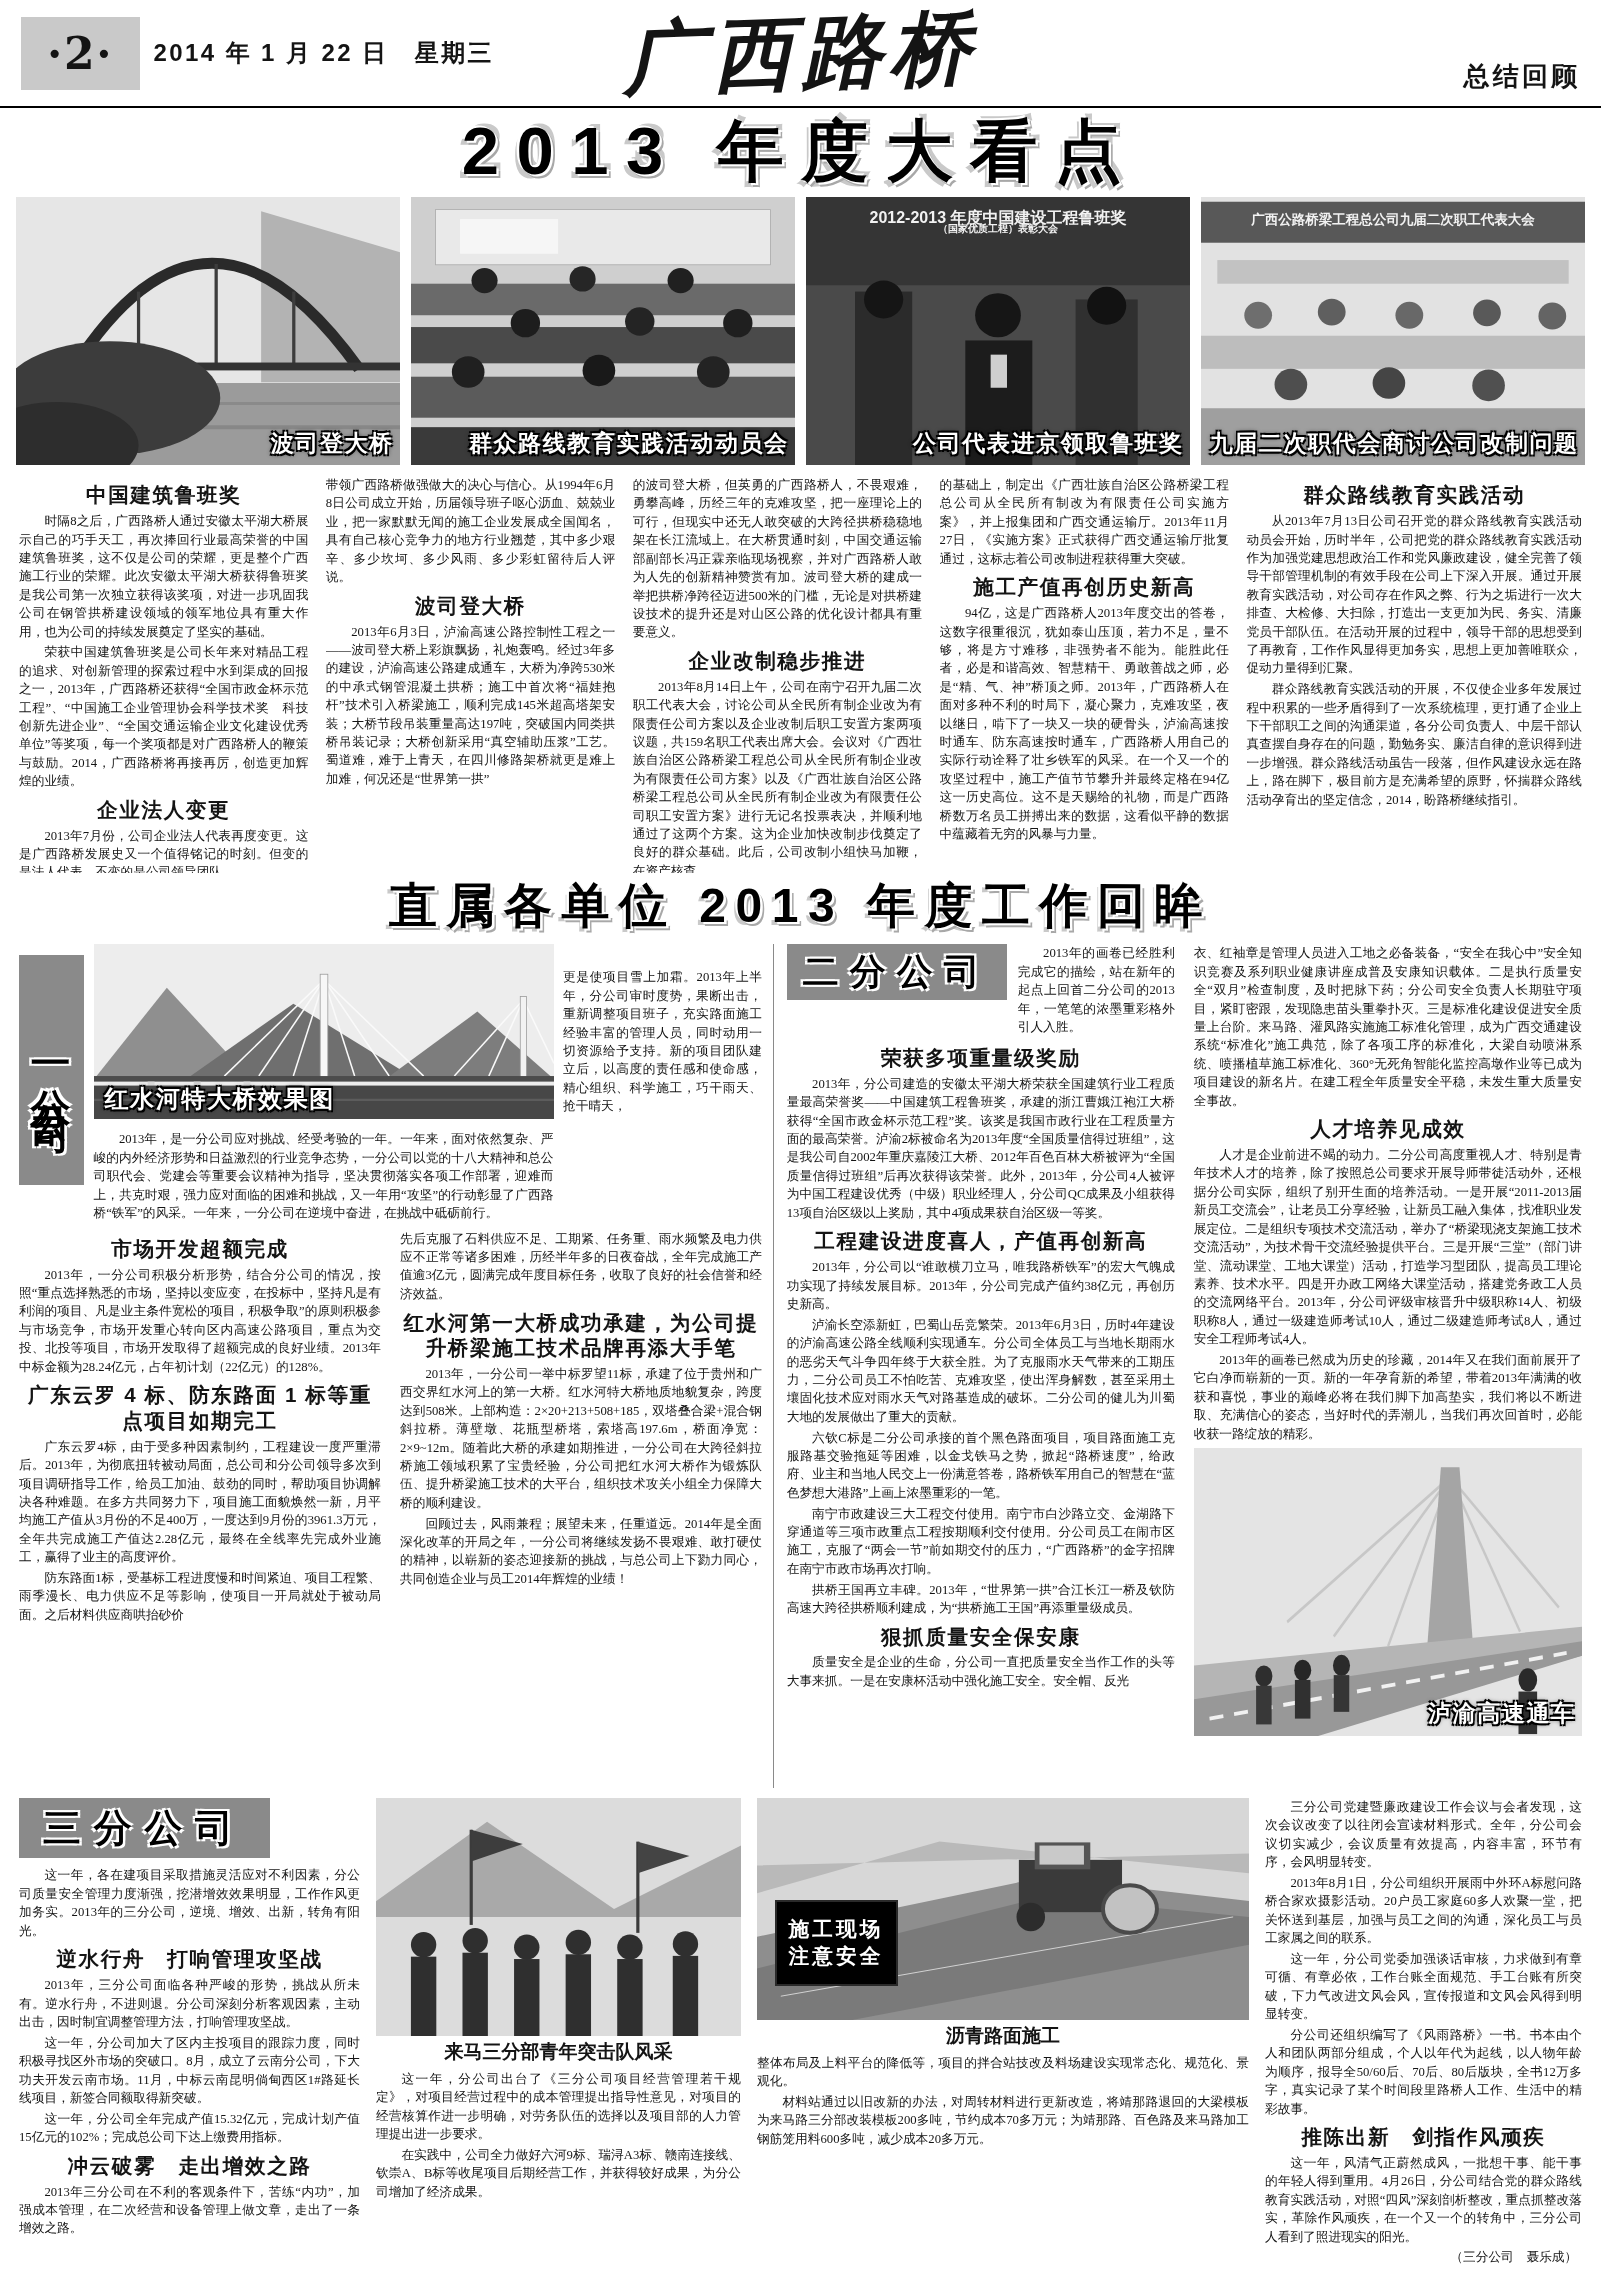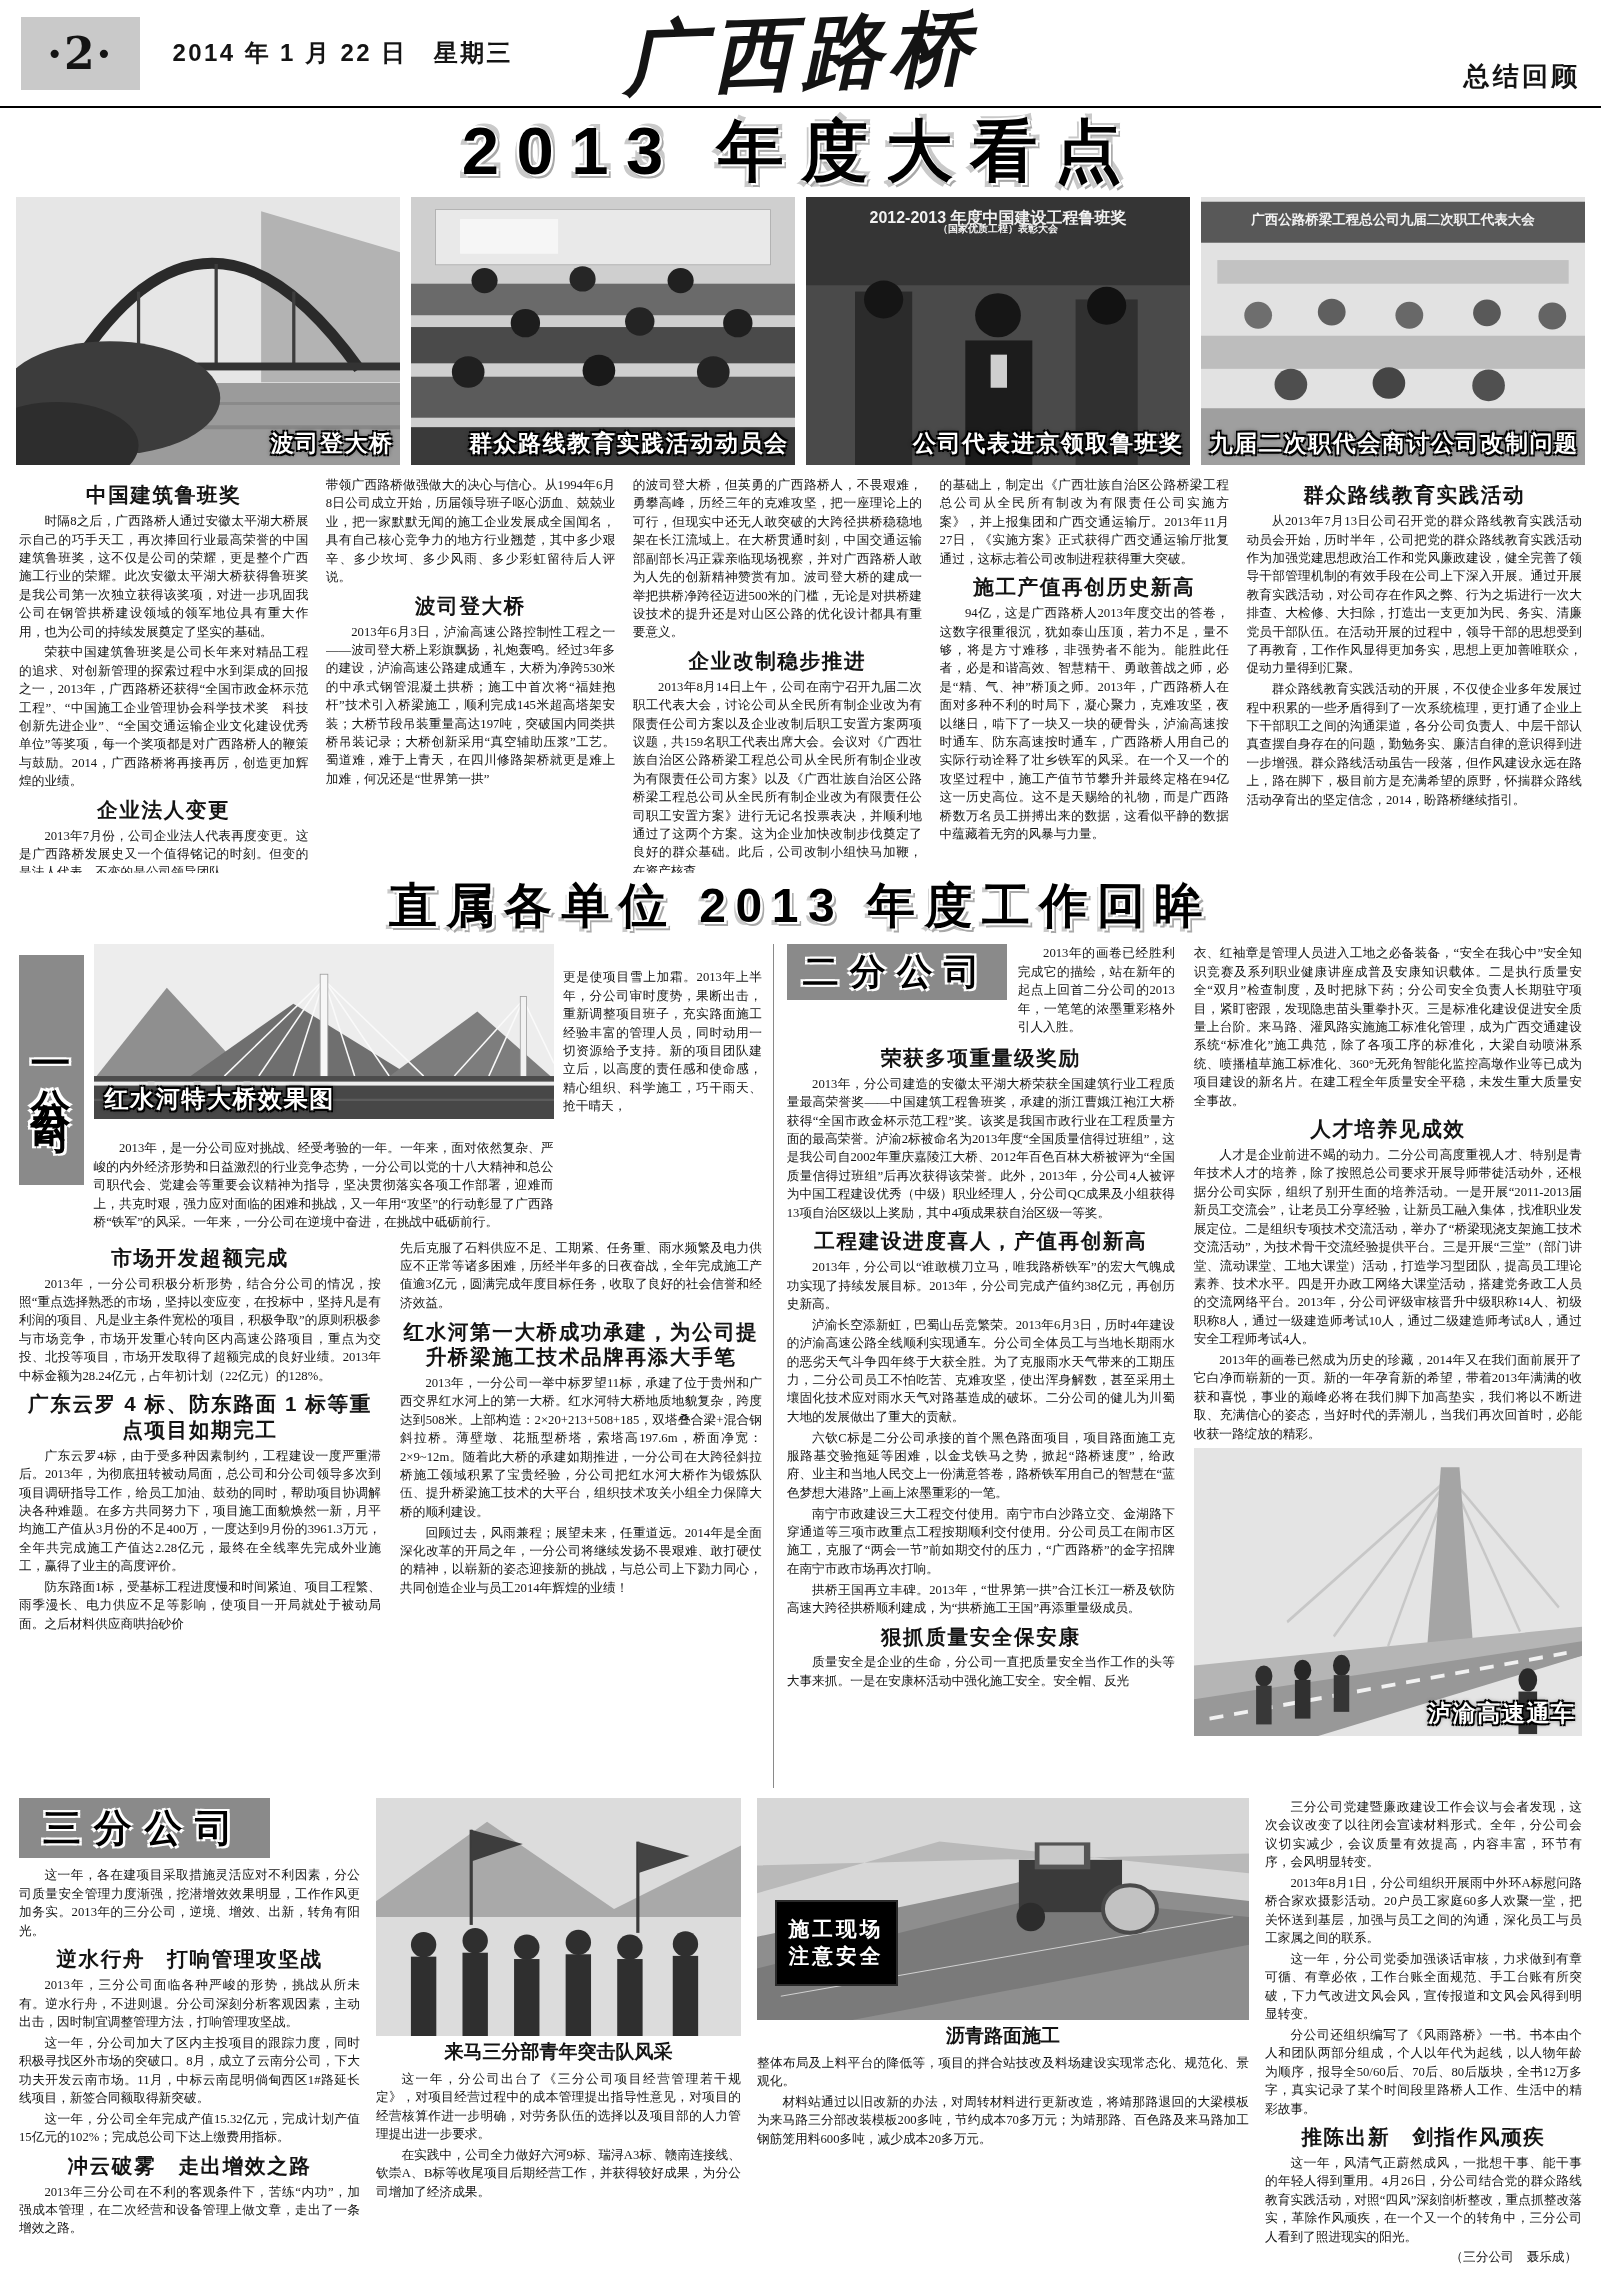--- a/index.html
+++ b/index.html
@@ -3,21 +3,21 @@
 <meta charset="utf-8">
 <style>
   html,body{margin:0;padding:0;background:#fff;}
   .page{position:relative;width:1601px;height:2295px;background:#fff;overflow:hidden;
         font-family:"Liberation Serif",serif;color:#141414;}
   
   .hdr{display:flex;align-items:center;height:108px;padding:0 20.6px;box-sizing:border-box;
        border-bottom:2.4px solid #000;position:relative;}
   .pagenum{background:#c9c9c9;width:119px;height:73px;display:flex;align-items:center;justify-content:center;
            font-size:44px;font-weight:bold;font-family:"DejaVu Serif",serif;letter-spacing:1.6px;}
-  .hdate{font-family:"Liberation Sans",sans-serif;font-weight:bold;font-size:24px;margin-left:33px;letter-spacing:2.4px;}
+  .hdate{font-family:"Liberation Sans",sans-serif;font-weight:bold;font-size:24px;margin-left:14px;letter-spacing:2.4px;}
   .masthead{position:absolute;left:50%;top:0px;transform:translateX(-50%) rotate(-2deg);
             font-family:"DejaVu Serif",serif;font-style:italic;font-weight:bold;font-size:81px;
             letter-spacing:8px;white-space:nowrap;}
   .sectlabel{margin-left:auto;font-family:"Liberation Sans",sans-serif;font-weight:900;font-size:26px;
              align-self:flex-end;padding-bottom:12px;letter-spacing:3.2px;}
   
   .bigtitle{text-align:center;font-family:"Liberation Sans",sans-serif;font-weight:900;font-size:67px;
             letter-spacing:17.5px;line-height:81px;height:81px;color:#000;margin-top:1.6px;
             text-shadow:2.4px 2.4px 0 #fff,-2.4px -2.4px 0 #fff,4px 4px 0 #a8a8a8,-4px 4px 0 #c9c9c9,4px -4px 0 #c9c9c9;}
   .subtitle{text-align:center;font-family:"Liberation Sans",sans-serif;font-weight:900;font-size:48px;
@@ -228,21 +228,21 @@
               <rect x="556" y="66" width="8" height="104" fill="#f2f2f2" stroke="#9a9a9a"></rect>
               <rect x="0" y="166" width="600" height="7" fill="#4c4c4c"></rect>
               <rect x="70" y="173" width="9" height="34" fill="#d9d9d9"></rect>
                 <rect x="130" y="173" width="9" height="40" fill="#d4d4d4"></rect>
                 <rect x="195" y="173" width="9" height="34" fill="#dddddd"></rect>
               <rect x="0" y="178" width="600" height="42" fill="#474747"></rect>
               <line x1="0" y1="196" x2="600" y2="196" stroke="#5c5c5c" stroke-width="3"></line>
             </svg>
             <div class="pcap left" style="font-size:24px;bottom:4px;">红水河特大桥效果图</div>
           </div>
-          <p class="p" style="margin-top:20px">2013年，是一分公司应对挑战、经受考验的一年。一年来，面对依然复杂、严峻的内外经济形势和日益激烈的行业竞争态势，一分公司以党的十八大精神和总公司职代会、党建会等重要会议精神为指导，坚决贯彻落实各项工作部署，迎难而上，共克时艰，强力应对面临的困难和挑战，又一年用“攻坚”的行动彰显了广西路桥“铁军”的风采。一年来，一分公司在逆境中奋进，在挑战中砥砺前行。</p>
+          <p class="p" style="margin-top:11px">2013年，是一分公司应对挑战、经受考验的一年。一年来，面对依然复杂、严峻的内外经济形势和日益激烈的行业竞争态势，一分公司以党的十八大精神和总公司职代会、党建会等重要会议精神为指导，坚决贯彻落实各项工作部署，迎难而上，共克时艰，强力应对面临的困难和挑战，又一年用“攻坚”的行动彰显了广西路桥“铁军”的风采。一年来，一分公司在逆境中奋进，在挑战中砥砺前行。</p>
         </div>
         <div class="b1narrow">
           <p class="p noind">更是使项目雪上加霜。2013年上半年，分公司审时度势，果断出击，重新调整项目班子，充实路面施工经验丰富的管理人员，同时动用一切资源给予支持。新的项目团队建立后，以高度的责任感和使命感，精心组织、科学施工，巧干雨天、抢干晴天，</p>
         </div>
       </div>
       <div class="twocol">
         <div>
           <div class="h3">市场开发超额完成</div>
           <p class="p">2013年，一分公司积极分析形势，结合分公司的情况，按照“重点选择熟悉的市场，坚持以变应变，在投标中，坚持凡是有利润的项目、凡是业主条件宽松的项目，积极争取”的原则积极参与市场竞争，市场开发重心转向区内高速公路项目，重点为交投、北投等项目，市场开发取得了超额完成的良好业绩。2013年中标金额为28.24亿元，占年初计划（22亿元）的128%。</p>
           <div class="h3">广东云罗 4 标、防东路面 1 标等重点项目如期完工</div>

